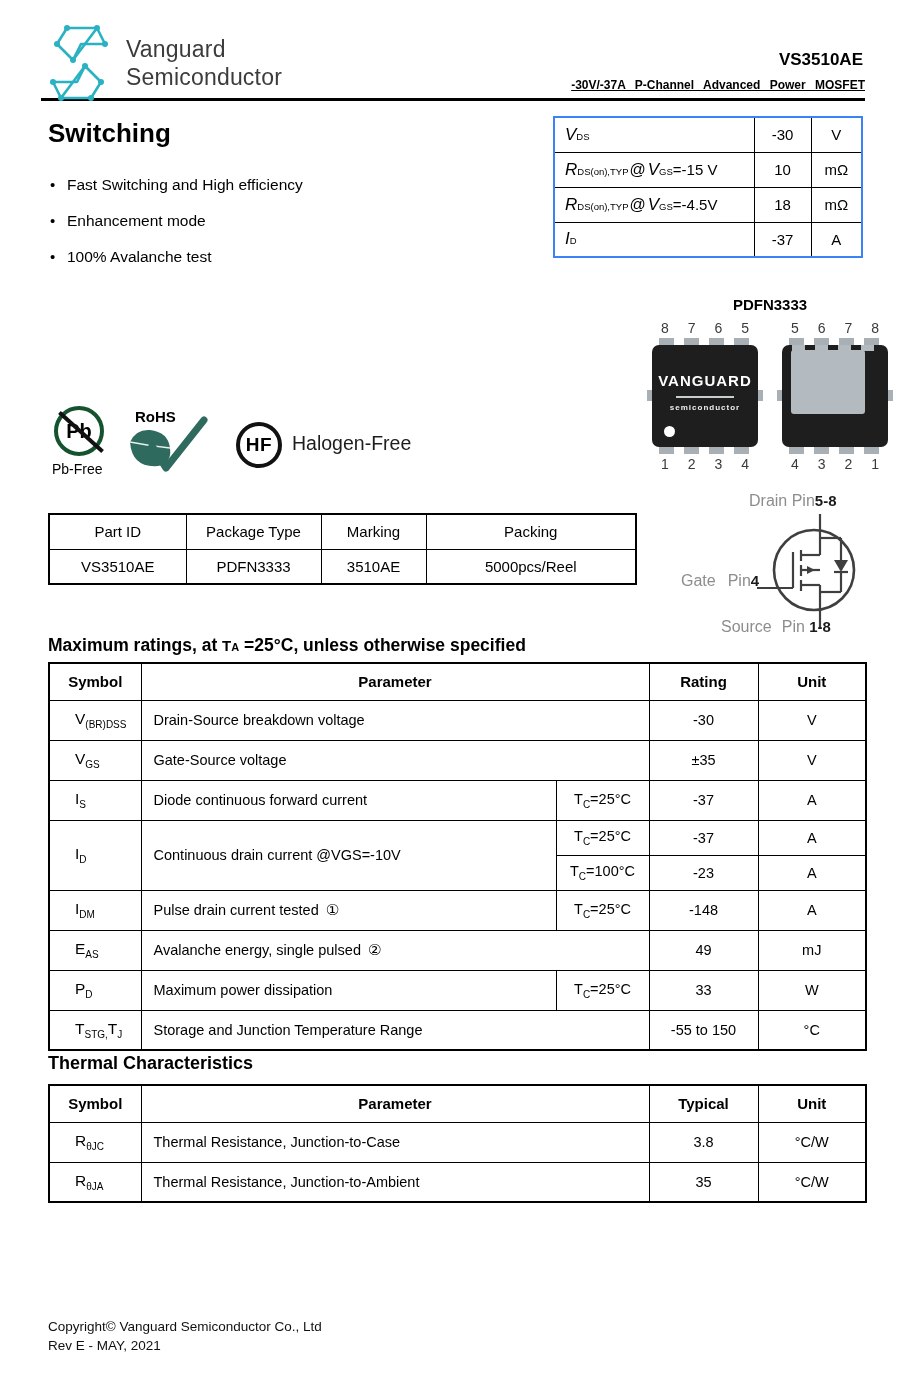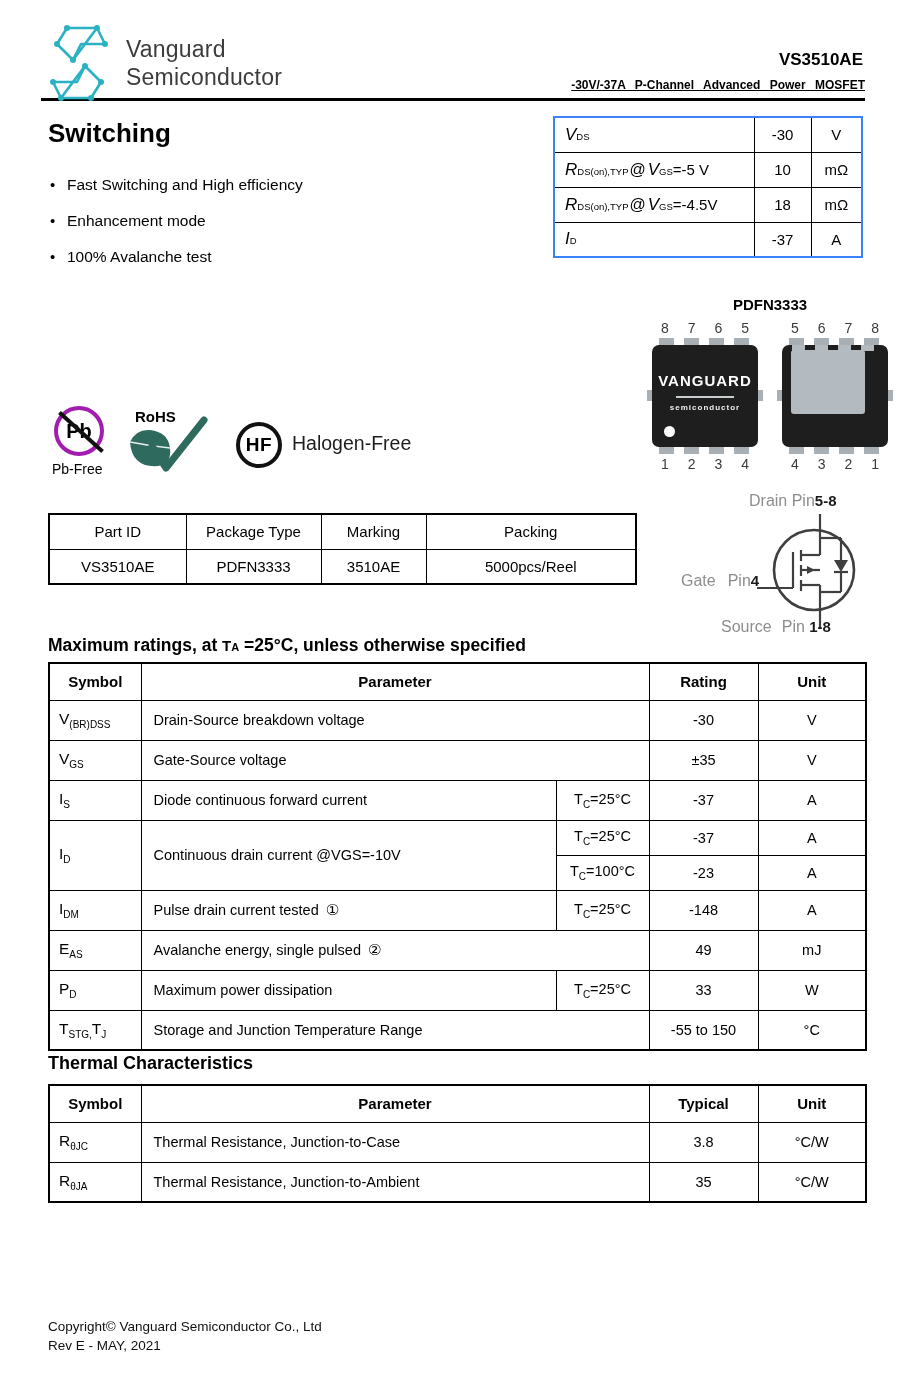--- a/index.html
+++ b/index.html
@@ -28,21 +28,21 @@
   table.summary { position:absolute; left:553px; top:116px; width:308px; border-collapse:collapse; border:2px solid #3b82f6; table-layout:fixed; }
   table.summary td { border:1px solid #000; height:35px; }
   table.summary td.lbl { padding-left:10px; font-size:15px; }
   table.summary .it { font-style:italic; font-size:17px; }
   table.summary .sb { font-size:9.5px; }
   table.summary .at { font-size:16px; margin:0 2px 0 1px; }
   table.summary td.val, table.summary td.unit { text-align:center; font-size:15px; }
 
   
   .compliance { position:absolute; left:52px; top:401px; width:420px; height:85px; }
-  .pb-badge { position:absolute; left:2px; top:5px; width:50px; height:50px; border:4px solid #a21caf; border-radius:50%;
+  .pb-badge { position:absolute; left:2px; top:5px; width:50px; height:50px; border:4px solid #14532d; border-radius:50%;
               display:flex; align-items:center; justify-content:center; font-size:20px; font-weight:bold; }
   .pb-badge::after { content:""; position:absolute; left:-6px; top:20px; width:58px; height:4px; background:#111; transform:rotate(42deg); }
   .pb-free-label { position:absolute; left:0; top:60px; font-size:14px; }
   .rohs-label { position:absolute; left:83px; top:7px; font-size:15px; font-weight:bold; }
   .rohs-art { position:absolute; left:70px; top:15px; }
   .hf-badge { position:absolute; left:184px; top:21px; width:46px; height:46px; border:4px solid #111; border-radius:50%;
               display:flex; align-items:center; justify-content:center; font-size:19px; font-weight:bold; letter-spacing:.5px; }
   .hf-label { position:absolute; left:240px; top:31px; font-size:19.5px; color:#1d1d1d; }
 
   
@@ -83,21 +83,21 @@
 
   
   .max-heading { position:absolute; left:48px; top:635px; font-size:17.5px; font-weight:bold; }
   .hd-t { font-size:15px; }
   .hd-sub { font-size:11px; }
   table.data-table { border-collapse:collapse; border:2px solid #000; table-layout:fixed; }
   table.data-table th { border:1px solid #000; font-size:15px; font-weight:bold; }
   table.data-table td { border:1px solid #000; font-size:14.5px; }
   table.ratings { position:absolute; left:48px; top:662px; }
   table.thermal-table { position:absolute; left:48px; top:1084px; }
-  td.sym { padding-left:9px; }
+  td.sym { padding-left:25px; }
   .sy { font-size:15.5px; }
   td.sym sub, td.tc sub { font-size:10px; }
   td.param { padding-left:12px; }
   td.tc, td.rating, td.unit { text-align:center; }
   .note { margin-left:7px; font-size:15px; }
   .thermal-heading { position:absolute; left:48px; top:1053px; font-size:18px; font-weight:bold;text-align:center; }
 
   
   .footer-left { position:absolute; left:48px; top:1317px; font-size:13.5px; line-height:19px; color:#111; }
   .footer-link { position:absolute; right:39px; top:1335px; font-size:13.5px; color:#000000; text-decoration:underline; cursor:pointer;margin-top:40px; }
@@ -153,21 +153,21 @@
         <col style="width:57px">
         <col style="width:51px">
       </colgroup>
     <tbody>
         <tr>
       <td class="lbl"><span class="it">V</span><span class="sb">DS</span><span class="at"></span><span class="it"></span><span class="sb"></span><span></span></td>
       <td class="val">-30</td>
       <td class="unit">V</td>
     </tr>
     <tr>
-      <td class="lbl"><span class="it">R</span><span class="sb">DS(on),TYP</span><span class="at">@</span><span class="it">V</span><span class="sb">GS</span><span>=-5 V</span></td>
+      <td class="lbl"><span class="it">R</span><span class="sb">DS(on),TYP</span><span class="at">@</span><span class="it">V</span><span class="sb">GS</span><span>=-15 V</span></td>
       <td class="val">10</td>
       <td class="unit">mΩ</td>
     </tr>
     <tr>
       <td class="lbl"><span class="it">R</span><span class="sb">DS(on),TYP</span><span class="at">@</span><span class="it">V</span><span class="sb">GS</span><span>=-4.5V</span></td>
       <td class="val">18</td>
       <td class="unit">mΩ</td>
     </tr>
     <tr>
       <td class="lbl"><span class="it">I</span><span class="sb">D</span><span class="at"></span><span class="it"></span><span class="sb"></span><span></span></td>

